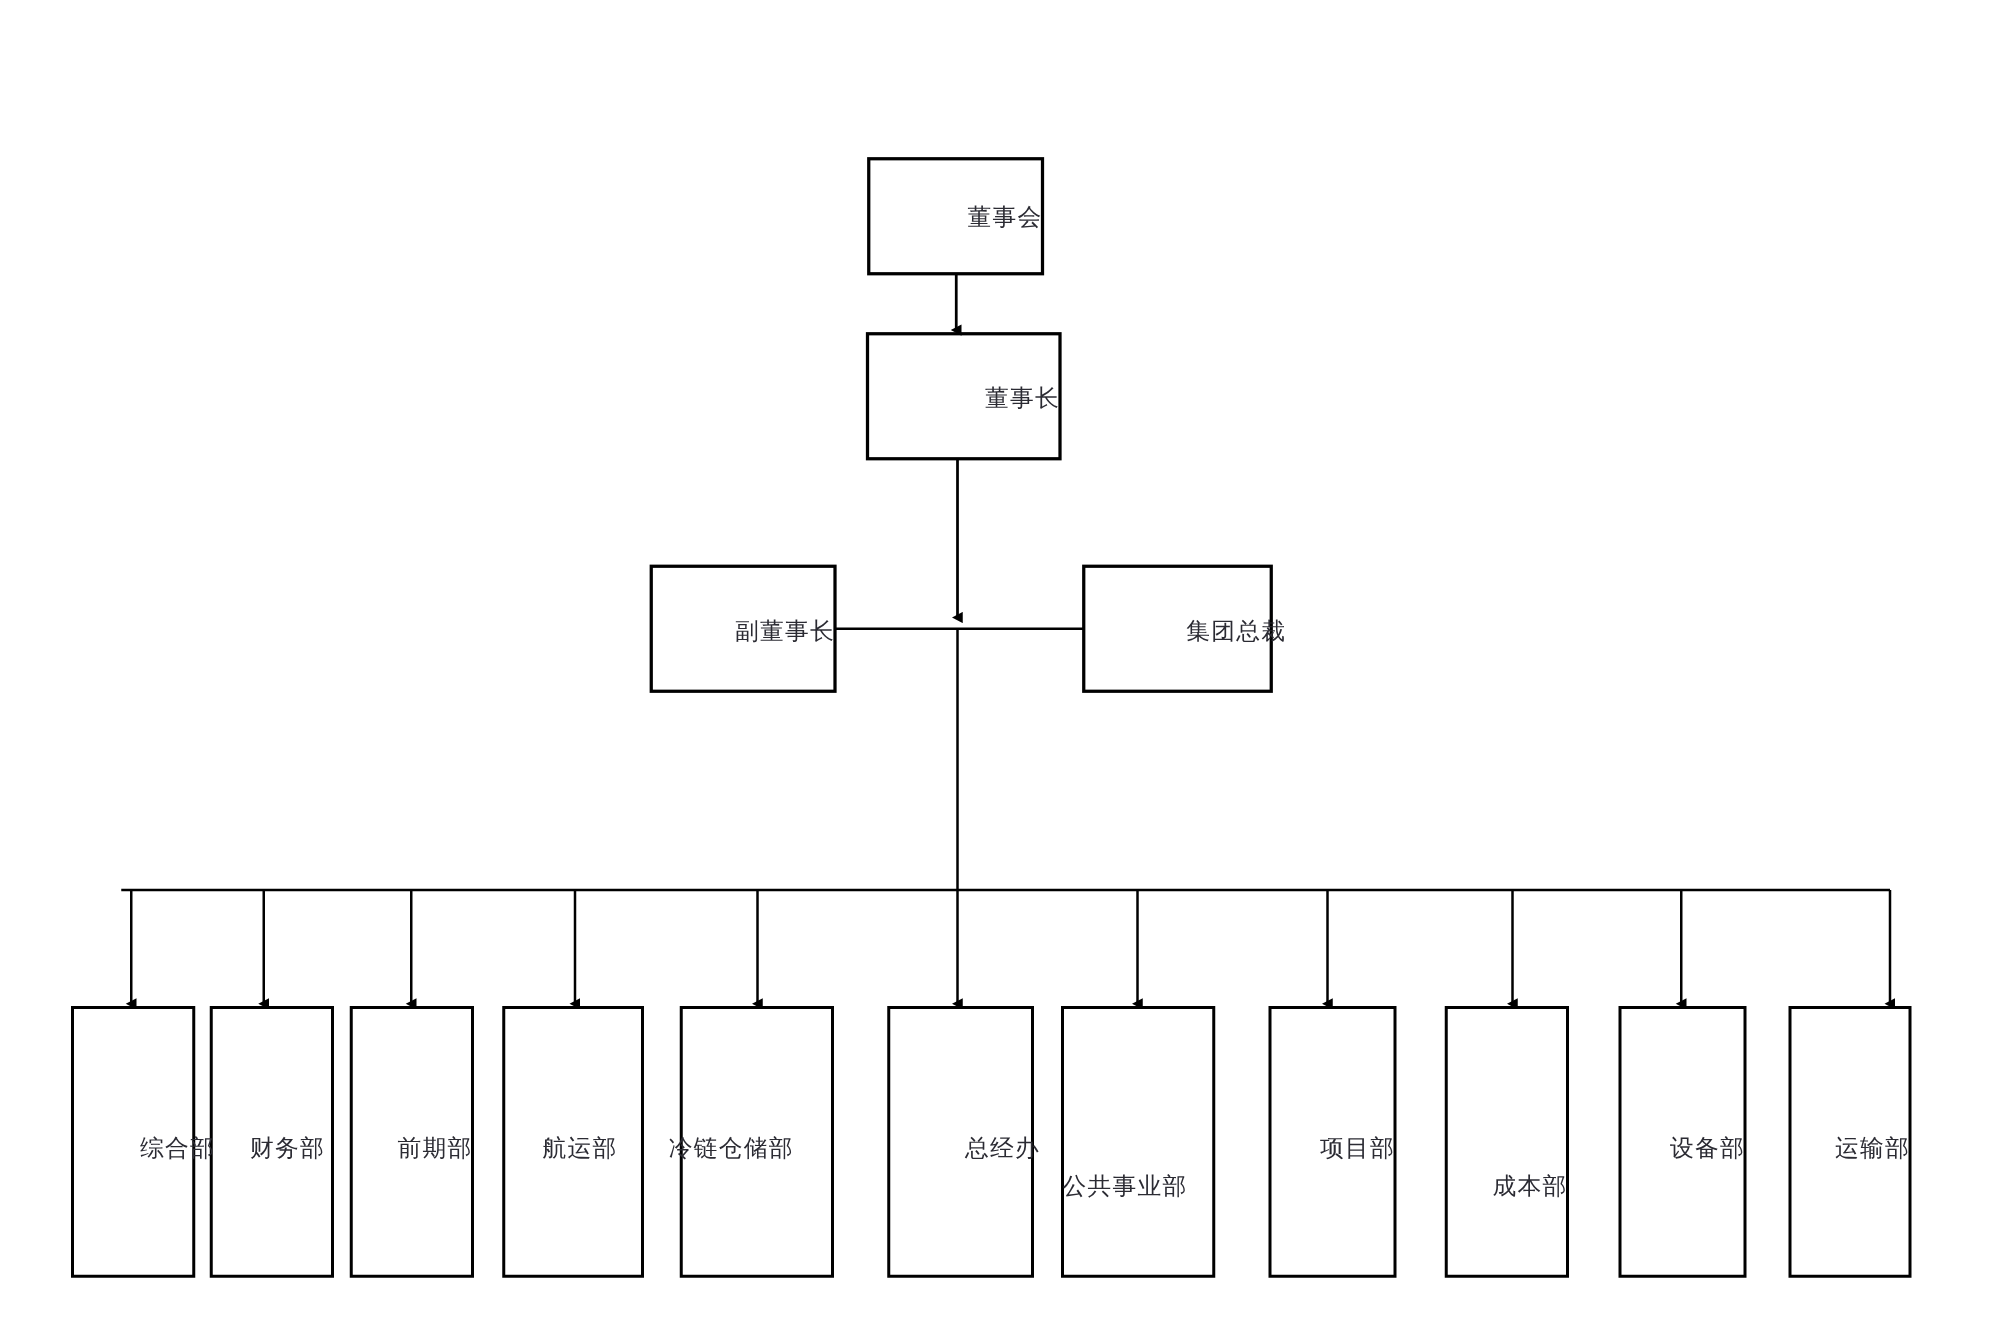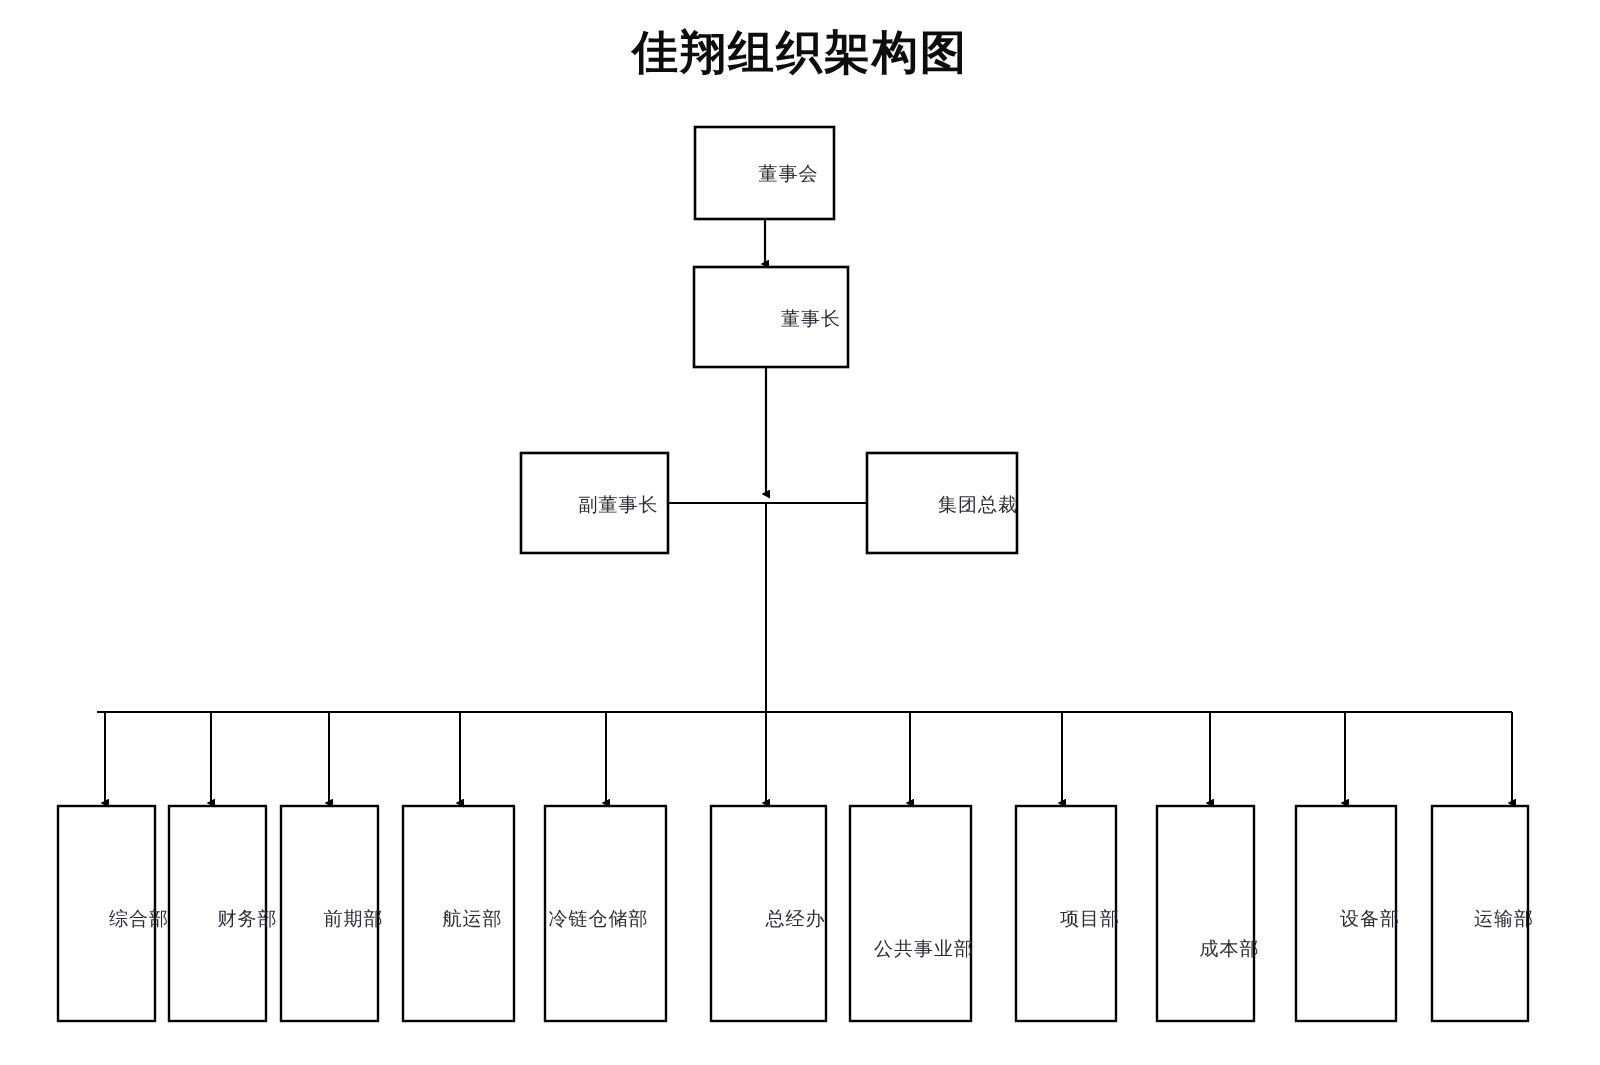--- a/index.html
+++ b/index.html
@@ -21,31 +21,29 @@
     letter-spacing:2px;
     color:#0d0d0d;
     font-family:"DejaVu Serif","Liberation Serif",serif;
   }
   .node-label{
     position:absolute;
     color:#2b2b33;
     font-size:19px;
     font-family:Liberation Sans, sans-serif;
     white-space:nowrap;
-    text-align:center;
+    text-align:right;
     letter-spacing:1px;
-    padding-left:24px;
   }
 </style>
 </head>
 <body>
 
 <div id="stage">
 
-  <div class="chart-title">佳翔组织架构图</div>
 
   <svg id="chart-svg" viewBox="0 0 1600 1065" xmlns="http://www.w3.org/2000/svg">
     <defs>
       <marker id="arrowhead" markerWidth="9" markerHeight="9" refX="4.5" refY="4.2" orient="auto" markerUnits="userSpaceOnUse">
         <path d="M0,0 L9,0 L4.5,8.6 z" fill="#000000"></path>
       </marker>
     </defs>
 
     <g fill="#ffffff" stroke="#000000">
       <rect x="695" y="127" width="139" height="92" stroke-width="2.6"></rect>
@@ -85,21 +83,21 @@
       <line x1="766" y1="712" x2="766" y2="803" stroke-width="2.0" marker-end="url(#arrowhead)"></line>
       <line x1="910" y1="712" x2="910" y2="803" stroke-width="2.0" marker-end="url(#arrowhead)"></line>
       <line x1="1062" y1="712" x2="1062" y2="803" stroke-width="2.0" marker-end="url(#arrowhead)"></line>
       <line x1="1210" y1="712" x2="1210" y2="803" stroke-width="2.0" marker-end="url(#arrowhead)"></line>
       <line x1="1345" y1="712" x2="1345" y2="803" stroke-width="2.0" marker-end="url(#arrowhead)"></line>
       <line x1="1512" y1="712" x2="1512" y2="803" stroke-width="2.0" marker-end="url(#arrowhead)"></line>
     </g>
   </svg>
 
   <div class="node-label" style="left:695px;  top:161px; width:139px;">董事会</div>
-  <div class="node-label" style="left:694px;  top:306px; width:154px;margin-left:16px;">董事长</div>
+  <div class="node-label" style="left:694px;  top:306px; width:154px;">董事长</div>
   <div class="node-label" style="left:521px;  top:492px; width:147px;">副董事长</div>
   <div class="node-label" style="left:867px;  top:492px; width:150px;margin-left:12px;">集团总裁</div>
 
   <div class="node-label" style="left:58px;   top:906px; width:114px;">综合部</div>
   <div class="node-label" style="left:187px;  top:906px; width:73px;">财务部</div>
   <div class="node-label" style="left:281px;  top:906px; width:97px;">前期部</div>
   <div class="node-label" style="left:403px;  top:906px; width:91px;">航运部</div>
   <div class="node-label" style="left:514px;  top:906px; width:121px;">冷链仓储部</div>
   <div class="node-label" style="left:711px;  top:906px; width:121px;">总经办</div>
   <div class="node-label" style="left:850px;  top:936px; width:99px;">公共事业部</div>

